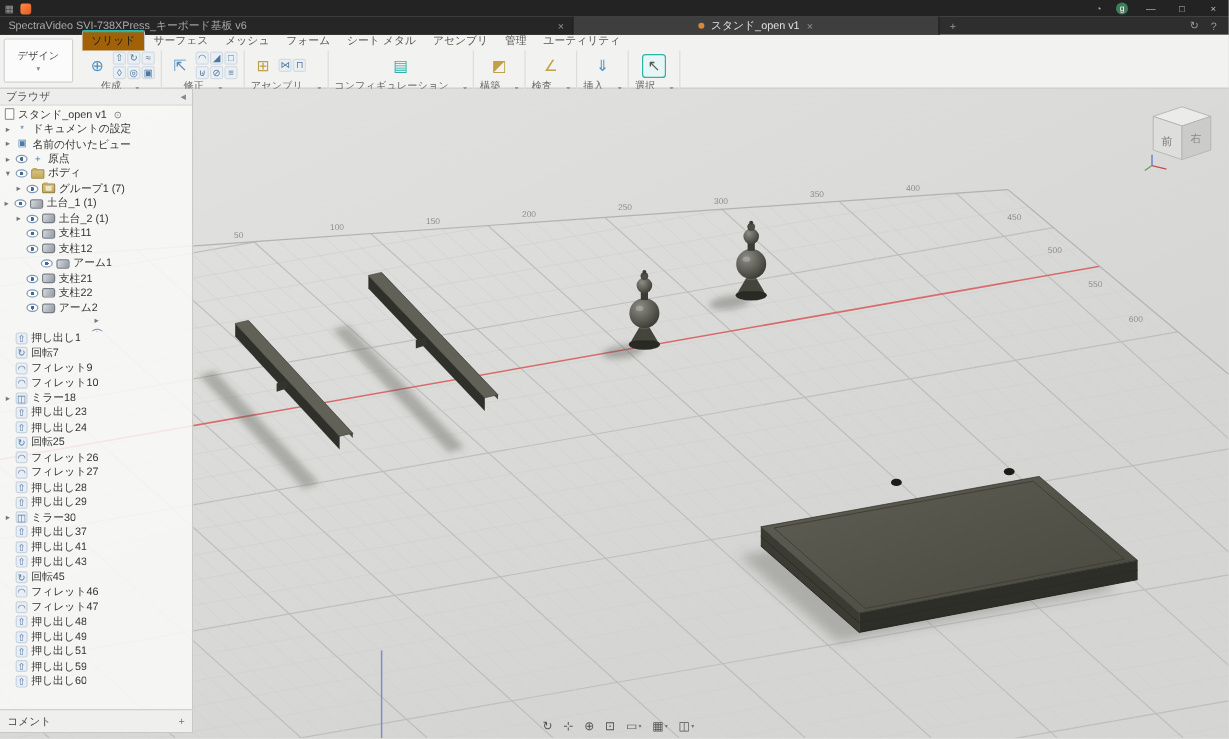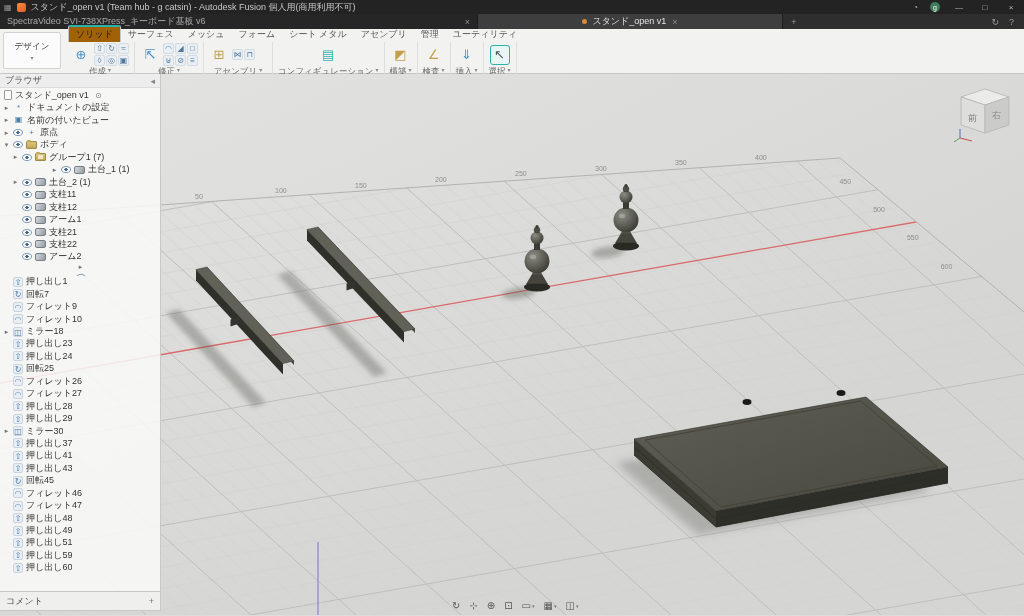--- a/index.html
+++ b/index.html
@@ -36,21 +36,21 @@
 .ribbon-tabs{height:13px;display:flex;align-items:flex-end;padding-left:4px;font-size:9px;color:#555;}
 .ribbon-tab{padding:1px 7px;white-space:nowrap;}
 .ribbon-tab.active{background:#a16207;border:1px solid #c6c6c4;border-bottom:none;border-top:2px solid #2bb3a9;border-radius:2px 2px 0 0;color:#1a1a1a;}
 .ribbon-groups{flex:1;display:flex;padding-left:2px;}
 .rgroup{display:flex;flex-direction:column;align-items:center;padding:1px 5px 0;border-right:1px solid #dddddb;}
 .ricons{flex:1;display:flex;align-items:center;gap:3px;}
 .bigicon{width:20px;height:20px;display:flex;align-items:center;justify-content:center;font-size:13px;border-radius:3px;}
 .bigicon.sel{border:1.5px solid #2bb3a9;background:#e7f5f4;}
 .smallgrid{display:grid;grid-template-columns:repeat(3,11px);grid-auto-rows:11px;gap:1px;}
 .smallicon{display:flex;align-items:center;justify-content:center;font-size:8px;color:#50789f;background:#eaeff3;border-radius:2px;border:1px solid #d3dce4;}
-.glabel{font-size:8.5px;color:#666;display:flex;align-items:flex-start;gap:2px;padding:0 0 2px;white-space:nowrap;}
+.glabel{font-size:8.5px;color:#666;display:flex;align-items:flex-end;gap:12px;padding:0 0 2px;white-space:nowrap;}
 .glabel .caret{font-size:6px;color:#888;}
 
 
 .main{position:relative;width:1024px;height:541px;background:linear-gradient(155deg,#e3e3e1,#d5d5d3 70%);overflow:hidden;}
 #scene{position:absolute;left:0;top:0;}
 .rnum{position:absolute;font-size:7px;color:#8d8d8b;}
 .viewcube{position:absolute;top:4px;right:6px;width:66px;height:66px;}
 
 
 .browser{position:absolute;left:0;top:0;width:161px;height:518px;background:rgba(249,249,248,0.87);border-right:1px solid #c8c8c6;border-bottom:1px solid #c8c8c6;font-size:9px;color:#333;overflow:hidden;}
@@ -77,21 +77,20 @@
 .navbar{position:absolute;left:452px;bottom:4px;display:flex;align-items:center;gap:9px;color:#555;font-size:10px;}
 .nav-item{display:flex;align-items:center;gap:1px;}
 .nav-item .caret{font-size:5px;color:#777;}
 </style>
 </head>
 <body>
 
 <div class="titlebar">
   <span class="tb-apps">▦</span>
   <span class="tb-logo"></span>
-  <span class="tb-title">スタンド_open v1 (Team hub - g catsin) - Autodesk Fusion 個人用(商用利用不可)</span>
   <div class="tb-right">
     <span class="tb-ic">◔</span>
     <span class="tb-avatar">g</span>
     <span class="wbtn">—</span>
     <span class="wbtn">□</span>
     <span class="wbtn">×</span>
   </div>
 </div>
 
 <div class="tabbar">
@@ -490,21 +489,21 @@
           <span class="eye"></span>
           <span class="ti ti-folder"></span>
           <span class="tlabel">ボディ</span>
         </div>
         <div class="trow" style="padding-left: 12px;">
           <span class="arr">▸</span>
           <span class="eye"></span>
           <span class="ti ti-group"></span>
           <span class="tlabel">グループ1 (7)</span>
         </div>
-        <div class="trow" style="padding-left: 24px; margin-left: 27px;">
+        <div class="trow" style="padding-left: 2px;">
           <span class="arr">▸</span>
           <span class="eye"></span>
           <span class="ti ti-body"></span>
           <span class="tlabel">土台_1 (1)</span>
         </div>
         <div class="trow" style="padding-left: 12px;">
           <span class="arr">▸</span>
           <span class="eye"></span>
           <span class="ti ti-body"></span>
           <span class="tlabel">土台_2 (1)</span>
@@ -514,21 +513,21 @@
           <span class="eye"></span>
           <span class="ti ti-body"></span>
           <span class="tlabel">支柱11</span>
         </div>
         <div class="trow" style="padding-left: 12px;">
           <span class="arr"></span>
           <span class="eye"></span>
           <span class="ti ti-body"></span>
           <span class="tlabel">支柱12</span>
         </div>
-        <div class="trow" style="padding-left: 12px; text-align: right;">
+        <div class="trow" style="padding-left: 24px; text-align: right;">
           <span class="arr"></span>
           <span class="eye"></span>
           <span class="ti ti-body"></span>
           <span class="tlabel">アーム1</span>
         </div>
         <div class="trow" style="padding-left: 12px;">
           <span class="arr"></span>
           <span class="eye"></span>
           <span class="ti ti-body"></span>
           <span class="tlabel">支柱21</span>

